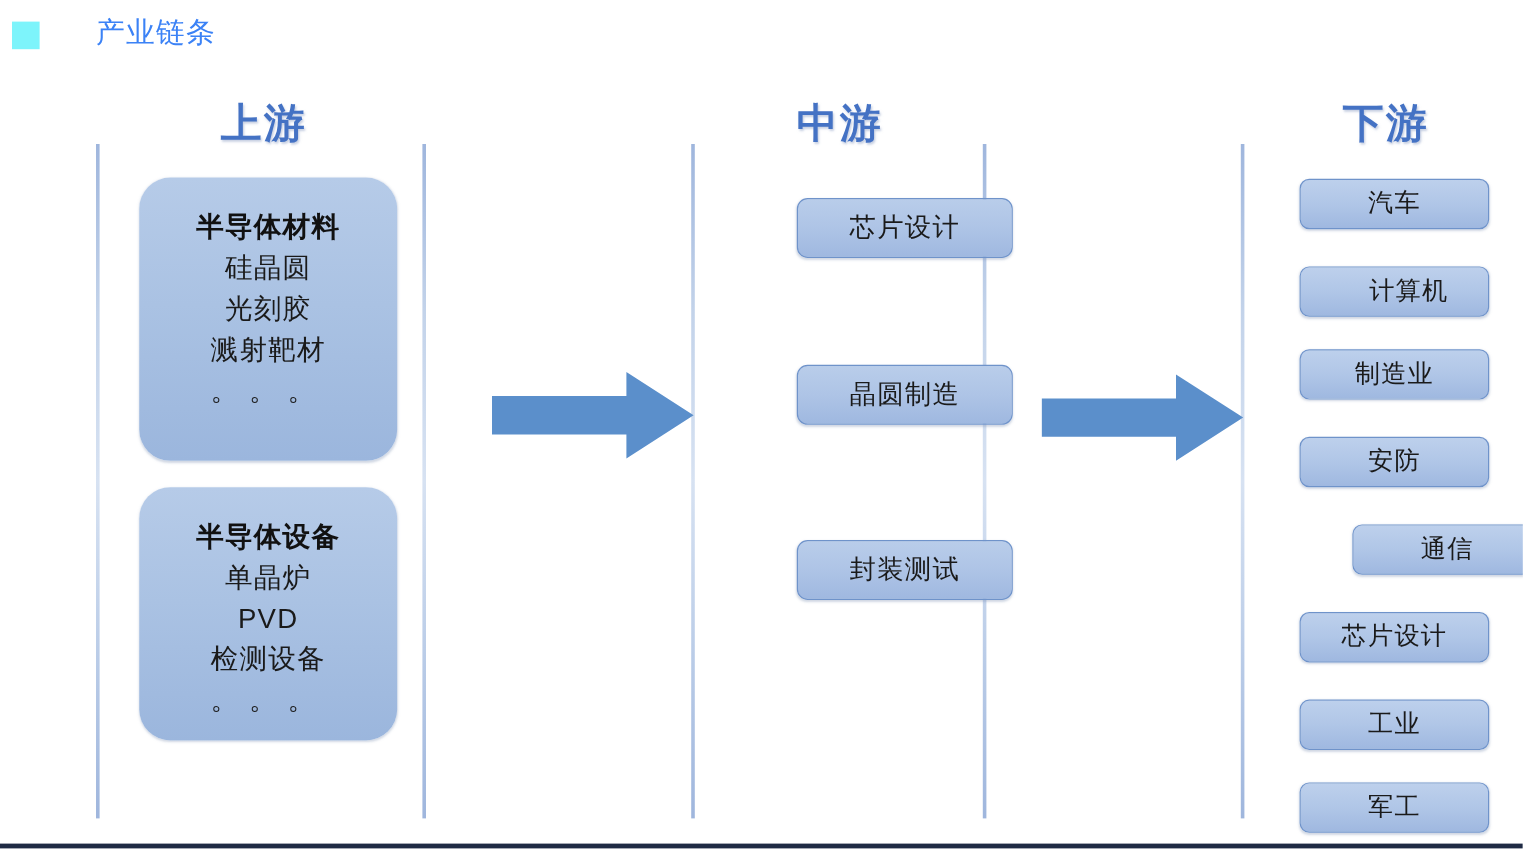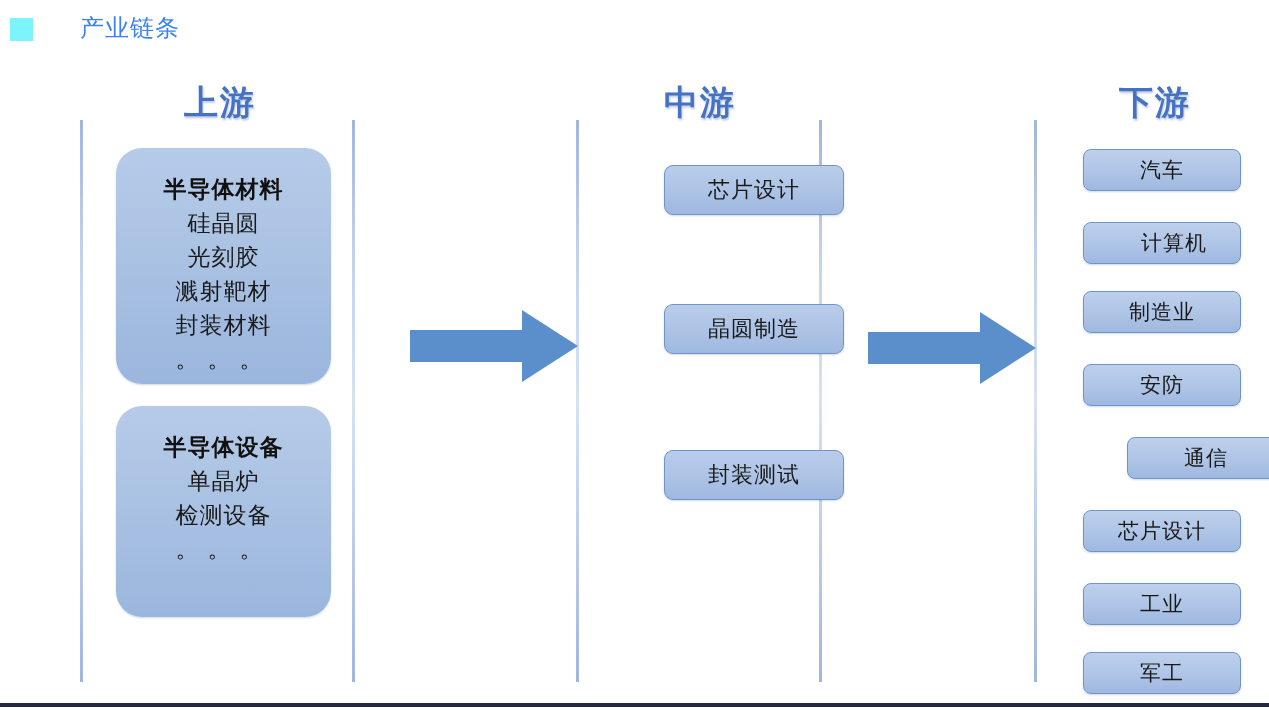--- a/index.html
+++ b/index.html
@@ -192,27 +192,27 @@
 <div class="divider" id="divider-2"></div>
 <div class="divider" id="divider-3"></div>
 <div class="divider" id="divider-4"></div>
 <div class="divider" id="divider-5"></div>
 
 <div class="upstream-card" id="upstream-card-materials">
   <div class="card-heading">半导体材料</div>
   <div class="card-line">硅晶圆</div>
   <div class="card-line">光刻胶</div>
   <div class="card-line">溅射靶材</div>
-  <div class="card-line">封装材料</div>
   <div class="card-ellipsis">。。。</div>
 </div>
 
 <div class="upstream-card" id="upstream-card-equipment">
   <div class="card-heading">半导体设备</div>
   <div class="card-line">单晶炉</div>
+  <div class="card-line">PVD</div>
   <div class="card-line">检测设备</div>
   <div class="card-ellipsis">。。。</div>
 </div>
 
 <div class="mid-box" id="mid-box-0">芯片设计</div>
 <div class="mid-box" id="mid-box-1">晶圆制造</div>
 <div class="mid-box" id="mid-box-2">封装测试</div>
 
 <div class="down-box" id="down-box-0">汽车</div>
 <div class="down-box" id="down-box-1">计算机</div>

